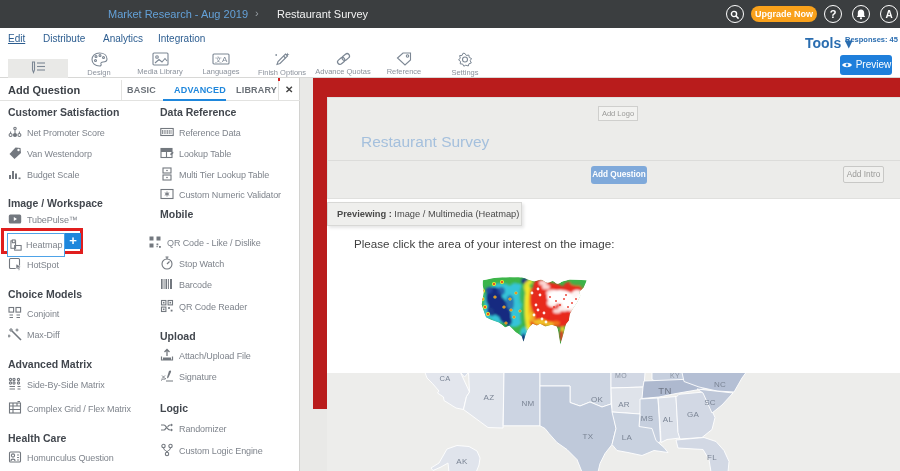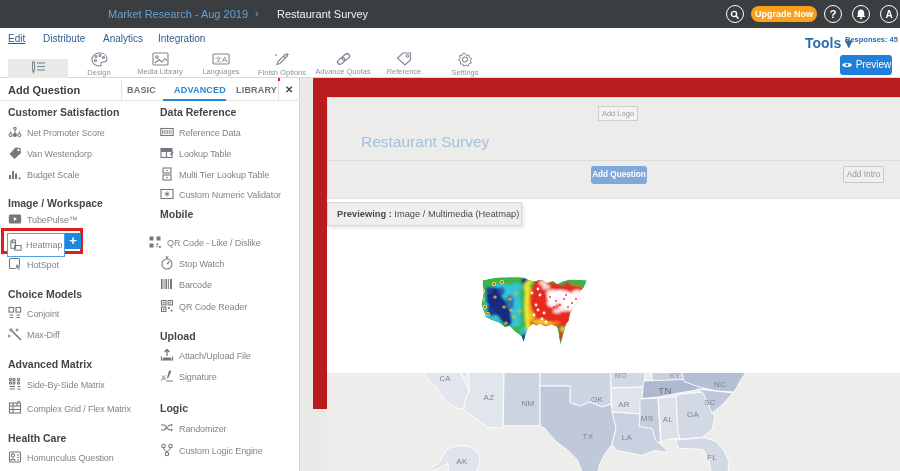--- a/index.html
+++ b/index.html
@@ -327,20 +327,21 @@
 <div id="content">
   <div id="spanel">
     <div id="addlogo">Add Logo</div>
     <div id="stitle">Restaurant Survey</div>
     <div id="sdivider"></div>
     <div id="addq">Add Question</div>
     <div id="addintro">Add Intro</div>
   </div>
   <div id="card">
     <div id="ptab"><b>Previewing :</b> Image / Multimedia (Heatmap)</div>
+    <div id="qtext2">Please click the area of your interest on the image:</div>
     <div id="heatmap"><svg width="109" height="70" viewBox="0 0 109 70">
           <defs>
             <clipPath id="usaclip">
               <path d="M2.8,3.2 L14.5,1 C24,0.3 36,-0.3 42,0.6 C46,1.2 50,3.8 54,4.2 C56.5,4.4 58.5,2.6 61.2,2.8 C63.5,3 65,5.4 67.5,5.8 C69.5,6.1 71,4 72.8,4 C74.5,4 75.5,6.4 77.1,6.8 C79,7.2 81,4.6 83,4.3 L89.8,2.6 L106.8,3.2 L103.6,10.6 L99.4,14.8 L100.4,19.1 L97.2,25.5 L93,31.8 L89.8,37.1 L88.8,43.5 L86,47 L84.5,53 L82.5,60 L80.3,67.9 L79,60 L78,53.5 L76.7,49.5 L71.8,47.8 L65.4,49.4 L60.1,46.7 L56.9,48.6 L52.7,46.7 L49.5,49.9 L47.4,53.1 L45.5,58 L43.5,64.7 L41.8,59.5 L39.9,58 L35.7,55.2 L32.5,52 L29.3,48.8 L25.1,50.5 L21.9,47.7 L18.7,45.6 L10.2,42.4 L6,40.3 L3.8,33.9 L1.7,27.6 L2.8,21.2 L3.8,14.8 L2.8,8.5 Z"></path>
             </clipPath>
             <filter id="hblur" x="-20%" y="-20%" width="140%" height="140%">
               <feGaussianBlur stdDeviation="1.3"></feGaussianBlur>
             </filter>
           </defs>
           <g clip-path="url(#usaclip)">

